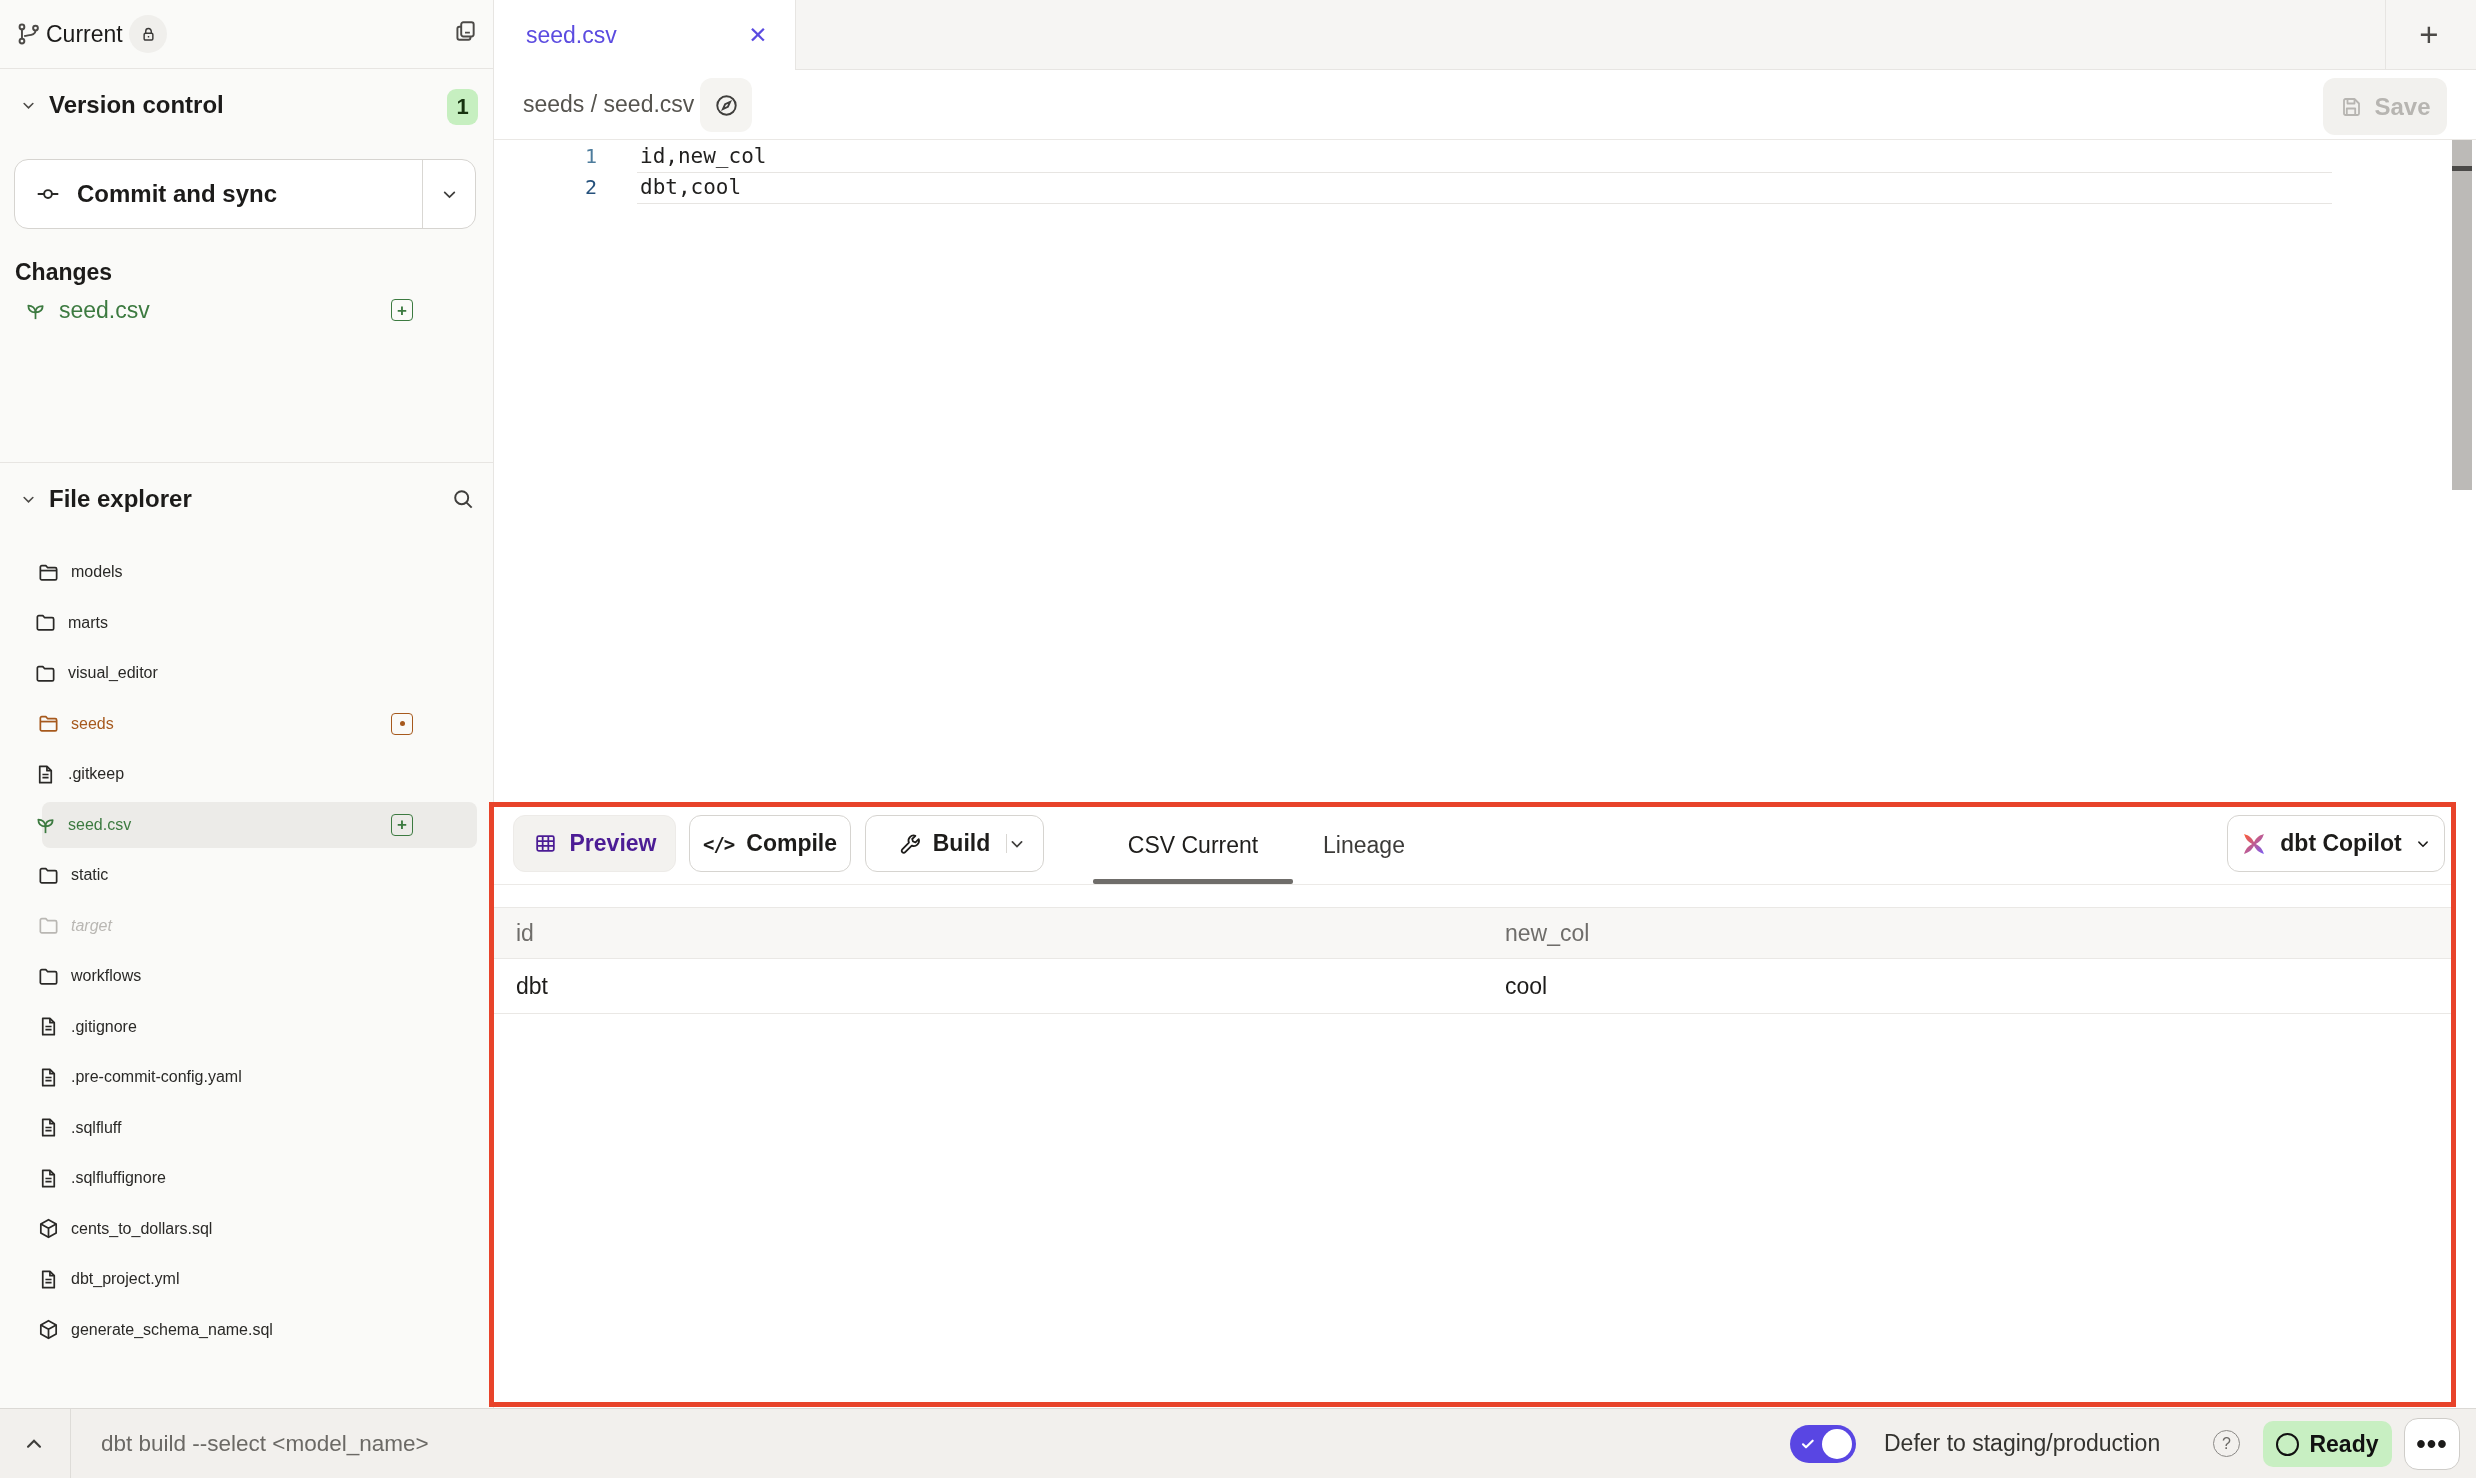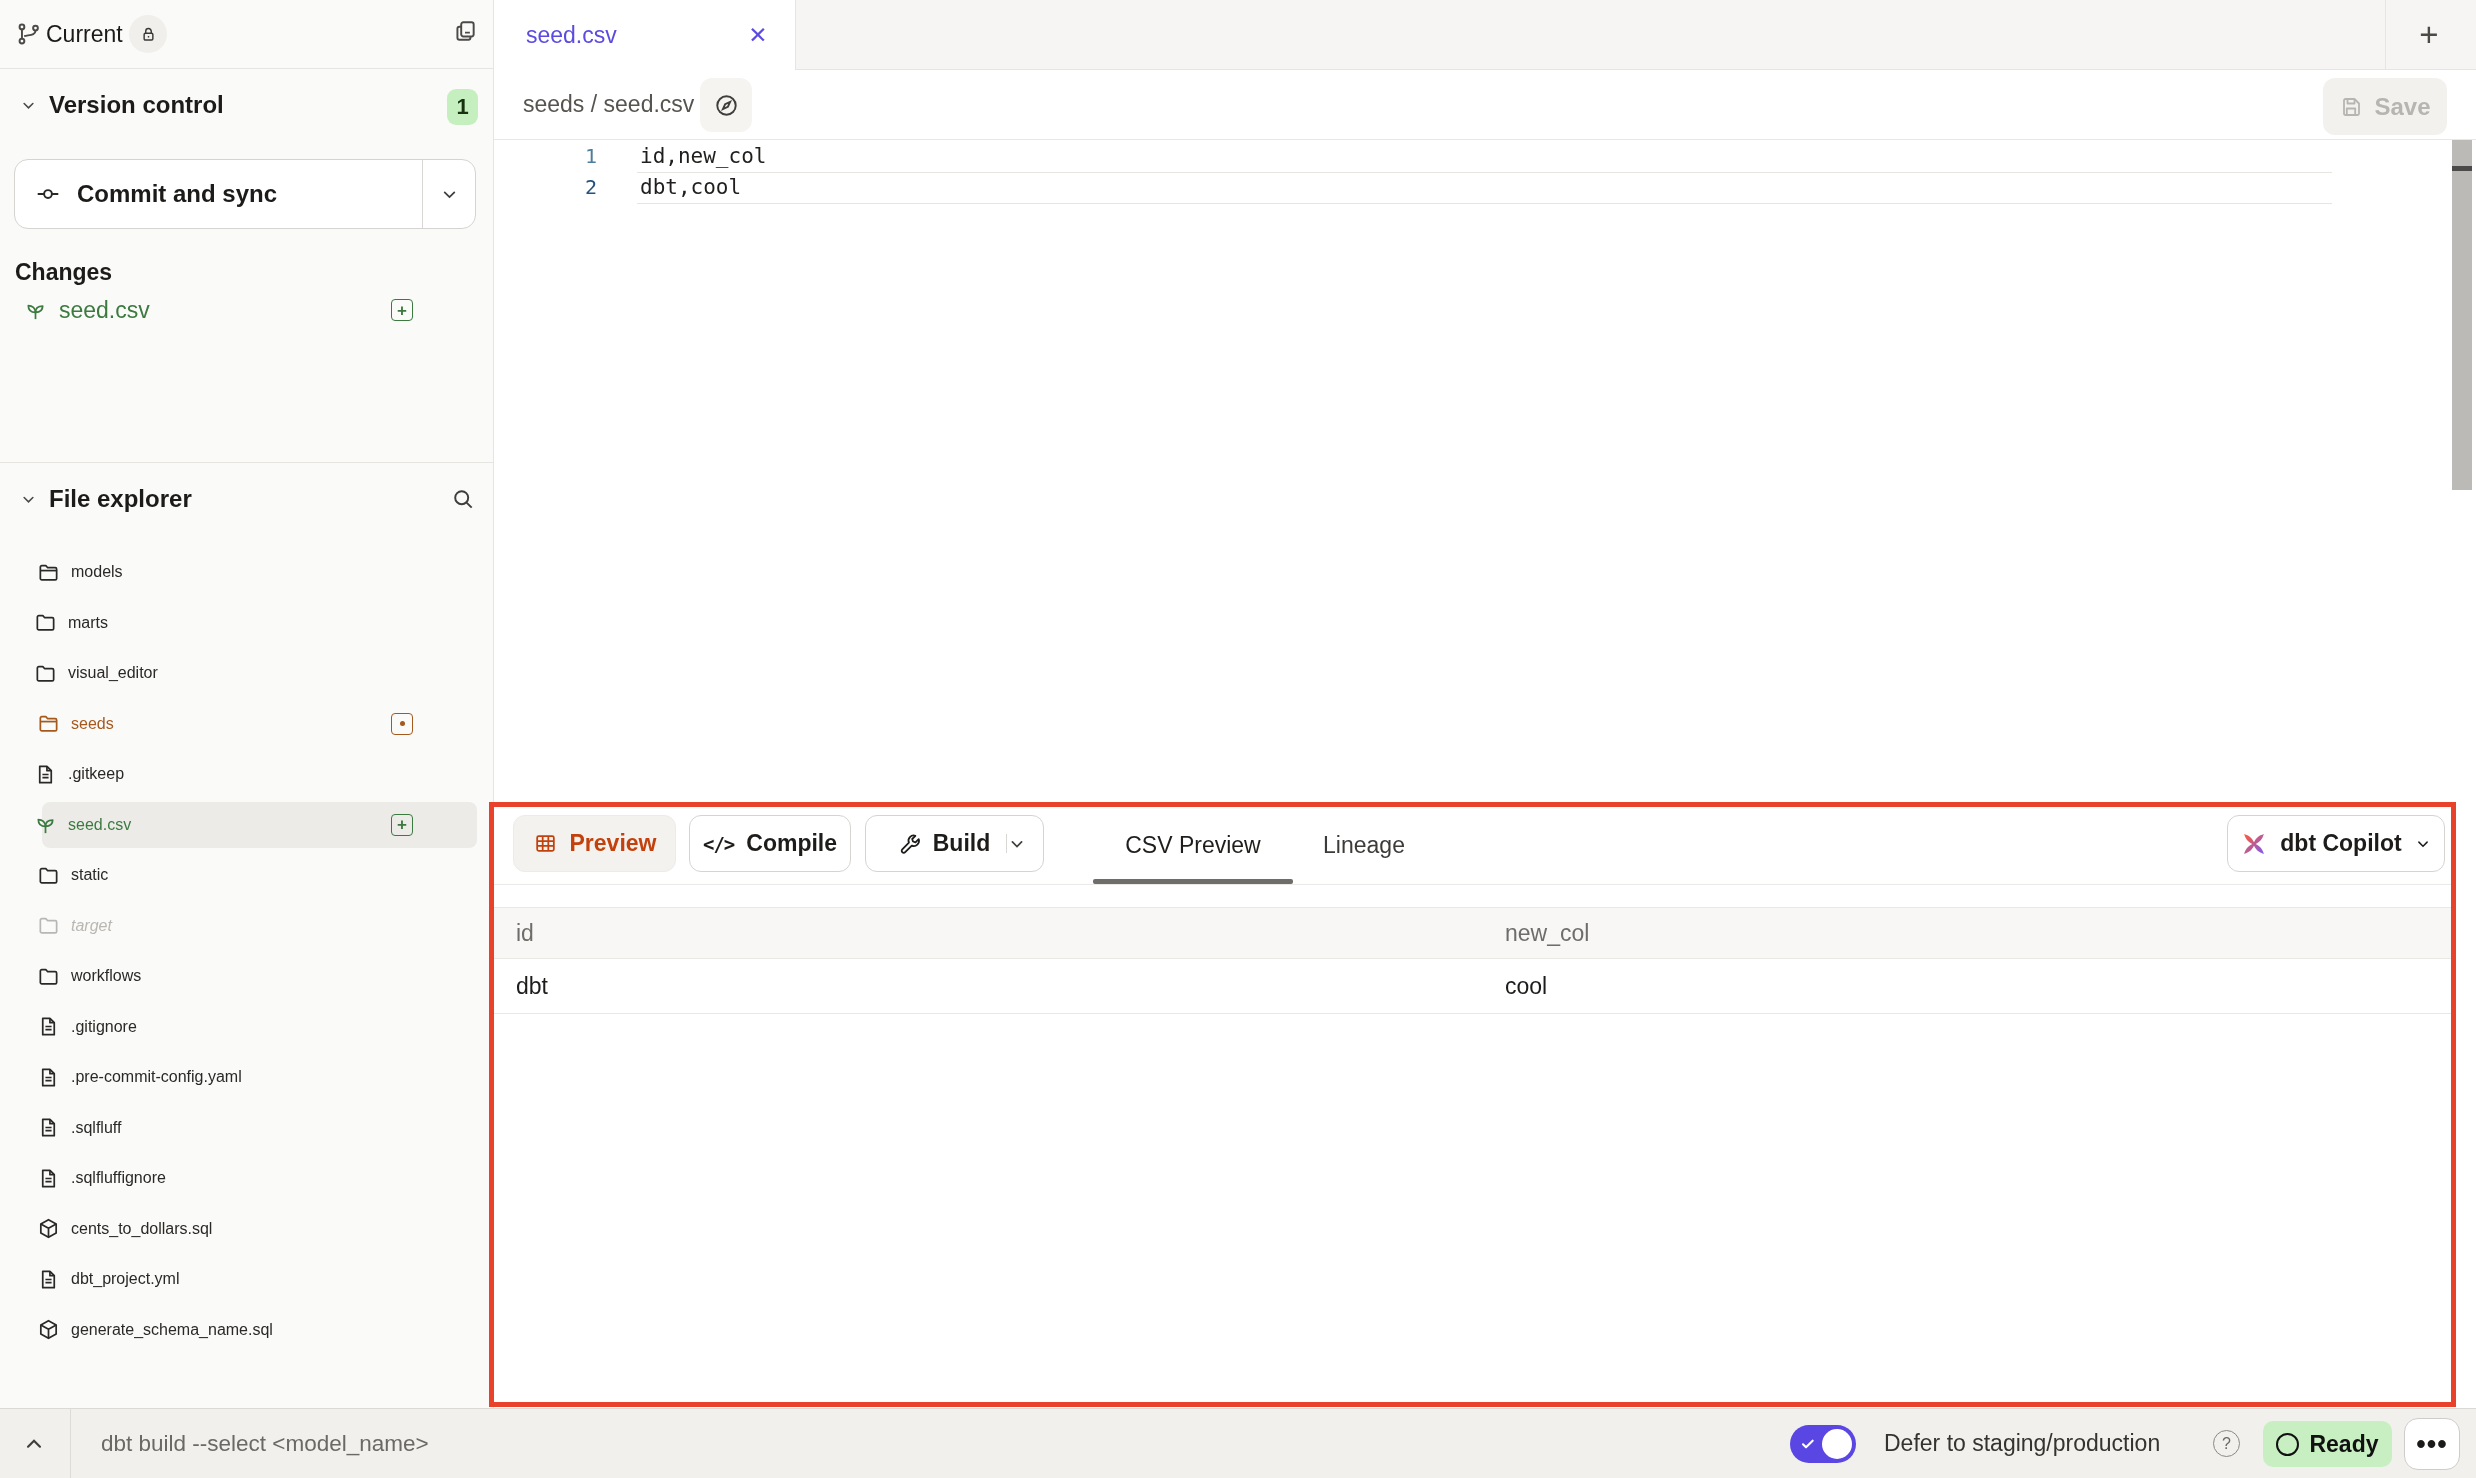--- a/index.html
+++ b/index.html
@@ -80,21 +80,21 @@
   .curline{position:absolute;left:143px;width:1695px;top:32px;height:32px;border-top:1px solid var(--line);border-bottom:1px solid var(--line);pointer-events:none}
   .minimap{position:absolute;left:1958px;top:0;width:20px;height:350px;background:#bcbab7}
   .minimap .mark{position:absolute;left:0;top:26px;width:100%;height:5px;background:#4b4a48}
 
   
   #panel{position:absolute;left:489px;top:802px;width:1967px;height:605px;background:#fff;z-index:4}
   .red-frame{position:absolute;left:0;top:0;width:100%;height:100%;border:5px solid var(--red);pointer-events:none;z-index:9}
   .panel-inner{position:absolute;left:5px;top:5px;right:5px;bottom:5px}
   .tabrow-border{position:absolute;left:0;top:77px;width:100%;height:1px;background:#eceae7}
   .pbtn{position:absolute;top:8px;height:57px;border-radius:12px;display:flex;align-items:center;justify-content:center;gap:12px;font-size:23px;font-weight:600}
-  .pbtn.disabled{background:#f3f2ef;border:1.5px solid #edebe8;color:#c2410c}
+  .pbtn.disabled{background:#f3f2ef;border:1.5px solid #edebe8;color:#4c1d95}
   .pbtn.normal{background:#fff;border:1.5px solid #d6d4d0;color:var(--ink)}
   #btn-preview{left:19px;width:163px}
   #btn-compile{left:195px;width:162px}
   #btn-build{left:371px;width:179px;padding:18px;align-items:stretch;gap:0}
   .build-main{flex:0 0 124px;display:flex;align-items:center;justify-content:center;gap:11px;border-right:1px solid #d9d7d3}
   .build-caret{flex:1;display:flex;align-items:center;justify-content:center;color:#3f3e3c}
   .code-glyph{font-family:"DejaVu Sans Mono",monospace;font-size:19px;font-weight:700;letter-spacing:-1px}
   .ptab{position:absolute;top:0;height:77px;display:flex;align-items:center;justify-content:center;font-size:23px;color:#1f1e1c}
   #ptab-csv{left:599px;width:200px;font-weight:500}
   #ptab-lineage{left:799px;width:142px;color:#3c3b39}
@@ -496,21 +496,21 @@
             </svg>
           <span>Build</span>
         </span>
         <span class="build-caret">
             <svg width="20" height="20">
               <use href="#i-chevdown"></use>
             </svg>
           </span>
       </div>
 
-      <div class="ptab" id="ptab-csv">CSV Preview</div>
+      <div class="ptab" id="ptab-csv">CSV Current</div>
       <div class="ptab" id="ptab-lineage">Lineage</div>
       <div class="ptab-underline"></div>
 
       <div class="pbtn normal" id="btn-copilot">
         <svg width="28" height="28">
             <use href="#i-copilot"></use>
           </svg>
         <span class="lbl">dbt Copilot</span>
         <svg width="18" height="18">
             <use href="#i-chevdown"></use>

